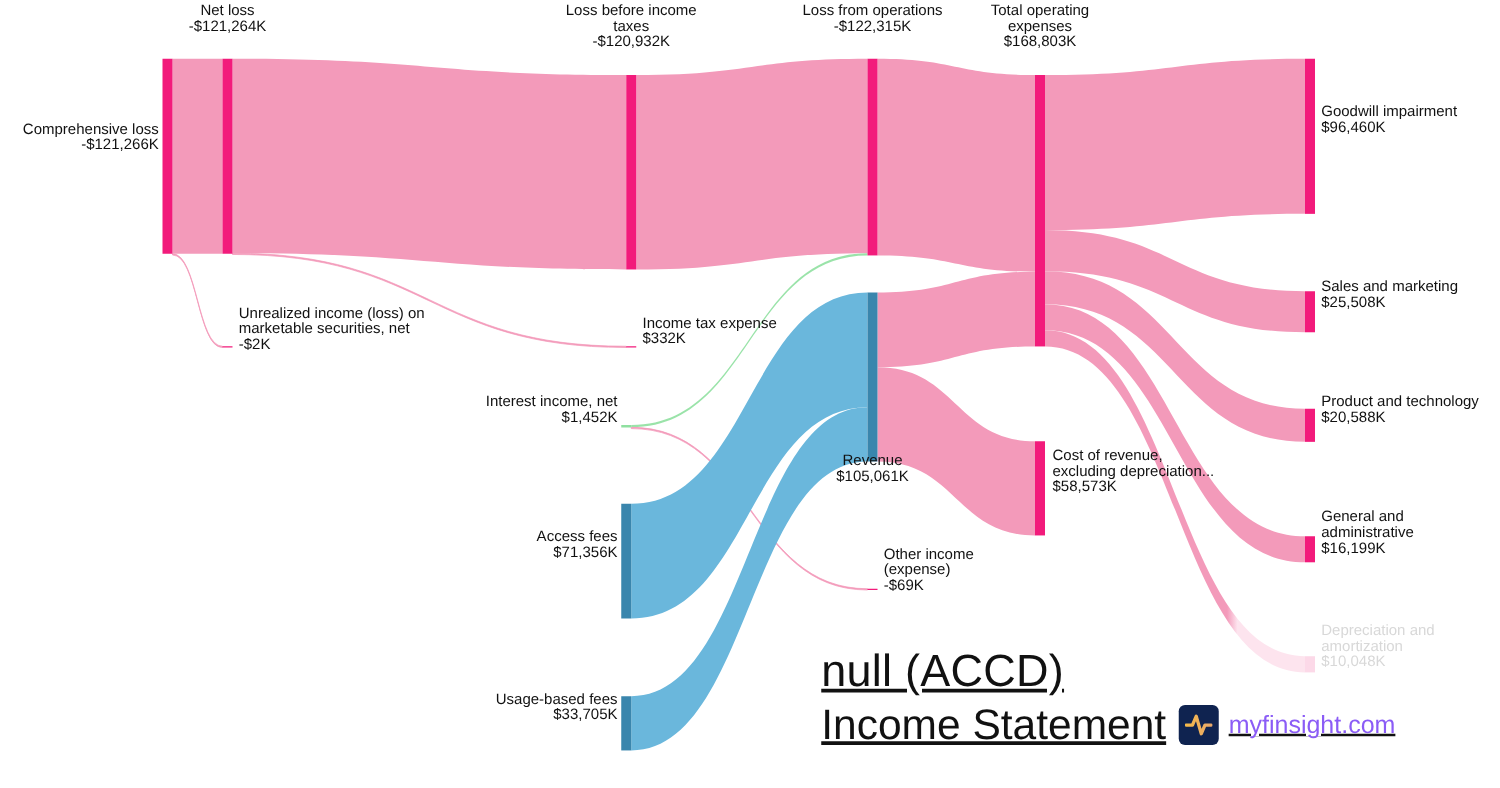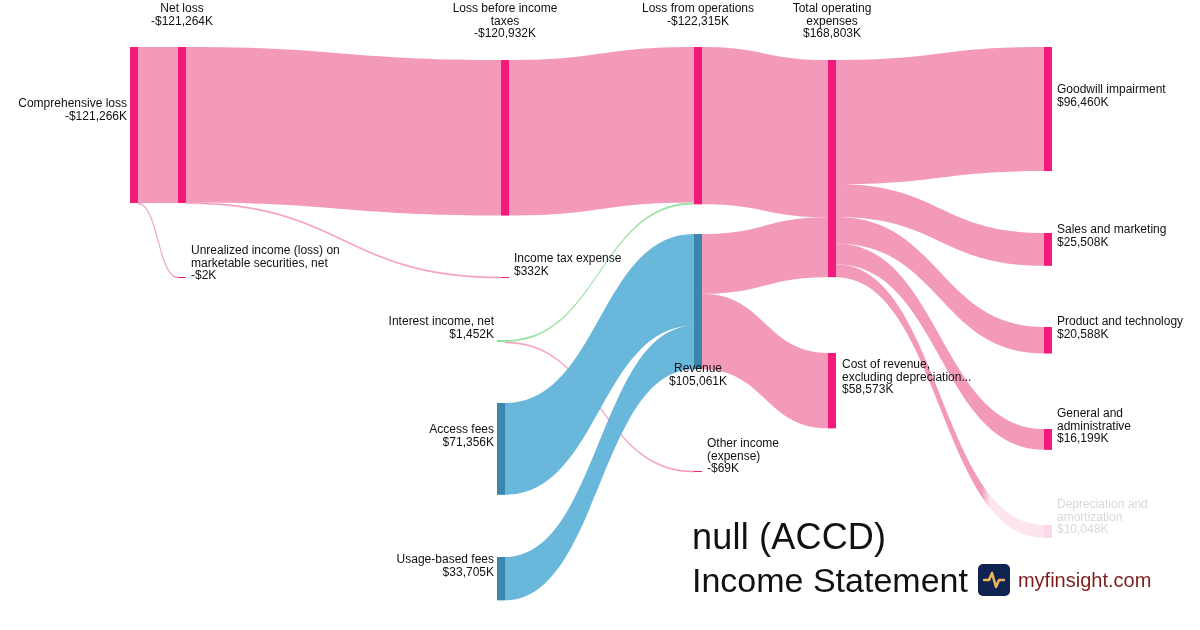--- a/index.html
+++ b/index.html
@@ -1,27 +1,27 @@
 <!DOCTYPE html>
 <html><head>
 <meta charset="utf-8">
 <style>
   html, body { margin: 0; padding: 0; background: #ffffff; }
   body { width: 1200px; height: 630px; position: relative; overflow: hidden;
          font-family: "Liberation Sans", "DejaVu Sans", sans-serif; color: #111; }
   #sankey { position: absolute; left: 0; top: 0; }
   .lbl { font-size: 12px; fill: #111; font-family: "Liberation Sans", "DejaVu Sans", sans-serif; }
   .lbl-faded { fill: #d8d8d8; }
-  .footer { position: absolute; left: 692px; top: 515px; }
+  .footer { position: absolute; left: 657px; top: 515px; text-decoration: underline; }
   .company { font-size: 36px; line-height: 44px; color: #111; font-weight: 400; letter-spacing: 0.2px; }
   .subline { display: flex; align-items: center; margin-top: 4px; }
   .statement { font-size: 34px; color: #111; line-height: 34px; }
   .brand-icon { width: 32px; height: 32px; background: #0f2350; border-radius: 5px; margin-left: 10px;
                 display: flex; align-items: center; justify-content: center; }
-  .brand-text { font-size: 20px; color: #7f1d1d; margin-left: 8px; }
+  .brand-text { font-size: 20px; color: #8b5cf6; margin-left: 8px; }
 </style>
 </head>
 <body>
 
 <svg id="sankey" width="1200" height="630" xmlns="http://www.w3.org/2000/svg">
   <defs>
       <linearGradient id="fadeGrad" x1="0" x2="1" y1="0" y2="0">
       <stop offset="0" stop-color="#f39aba"></stop>
       <stop offset="0.7" stop-color="#f39aba"></stop>
       <stop offset="0.74" stop-color="#fde4ee"></stop>

